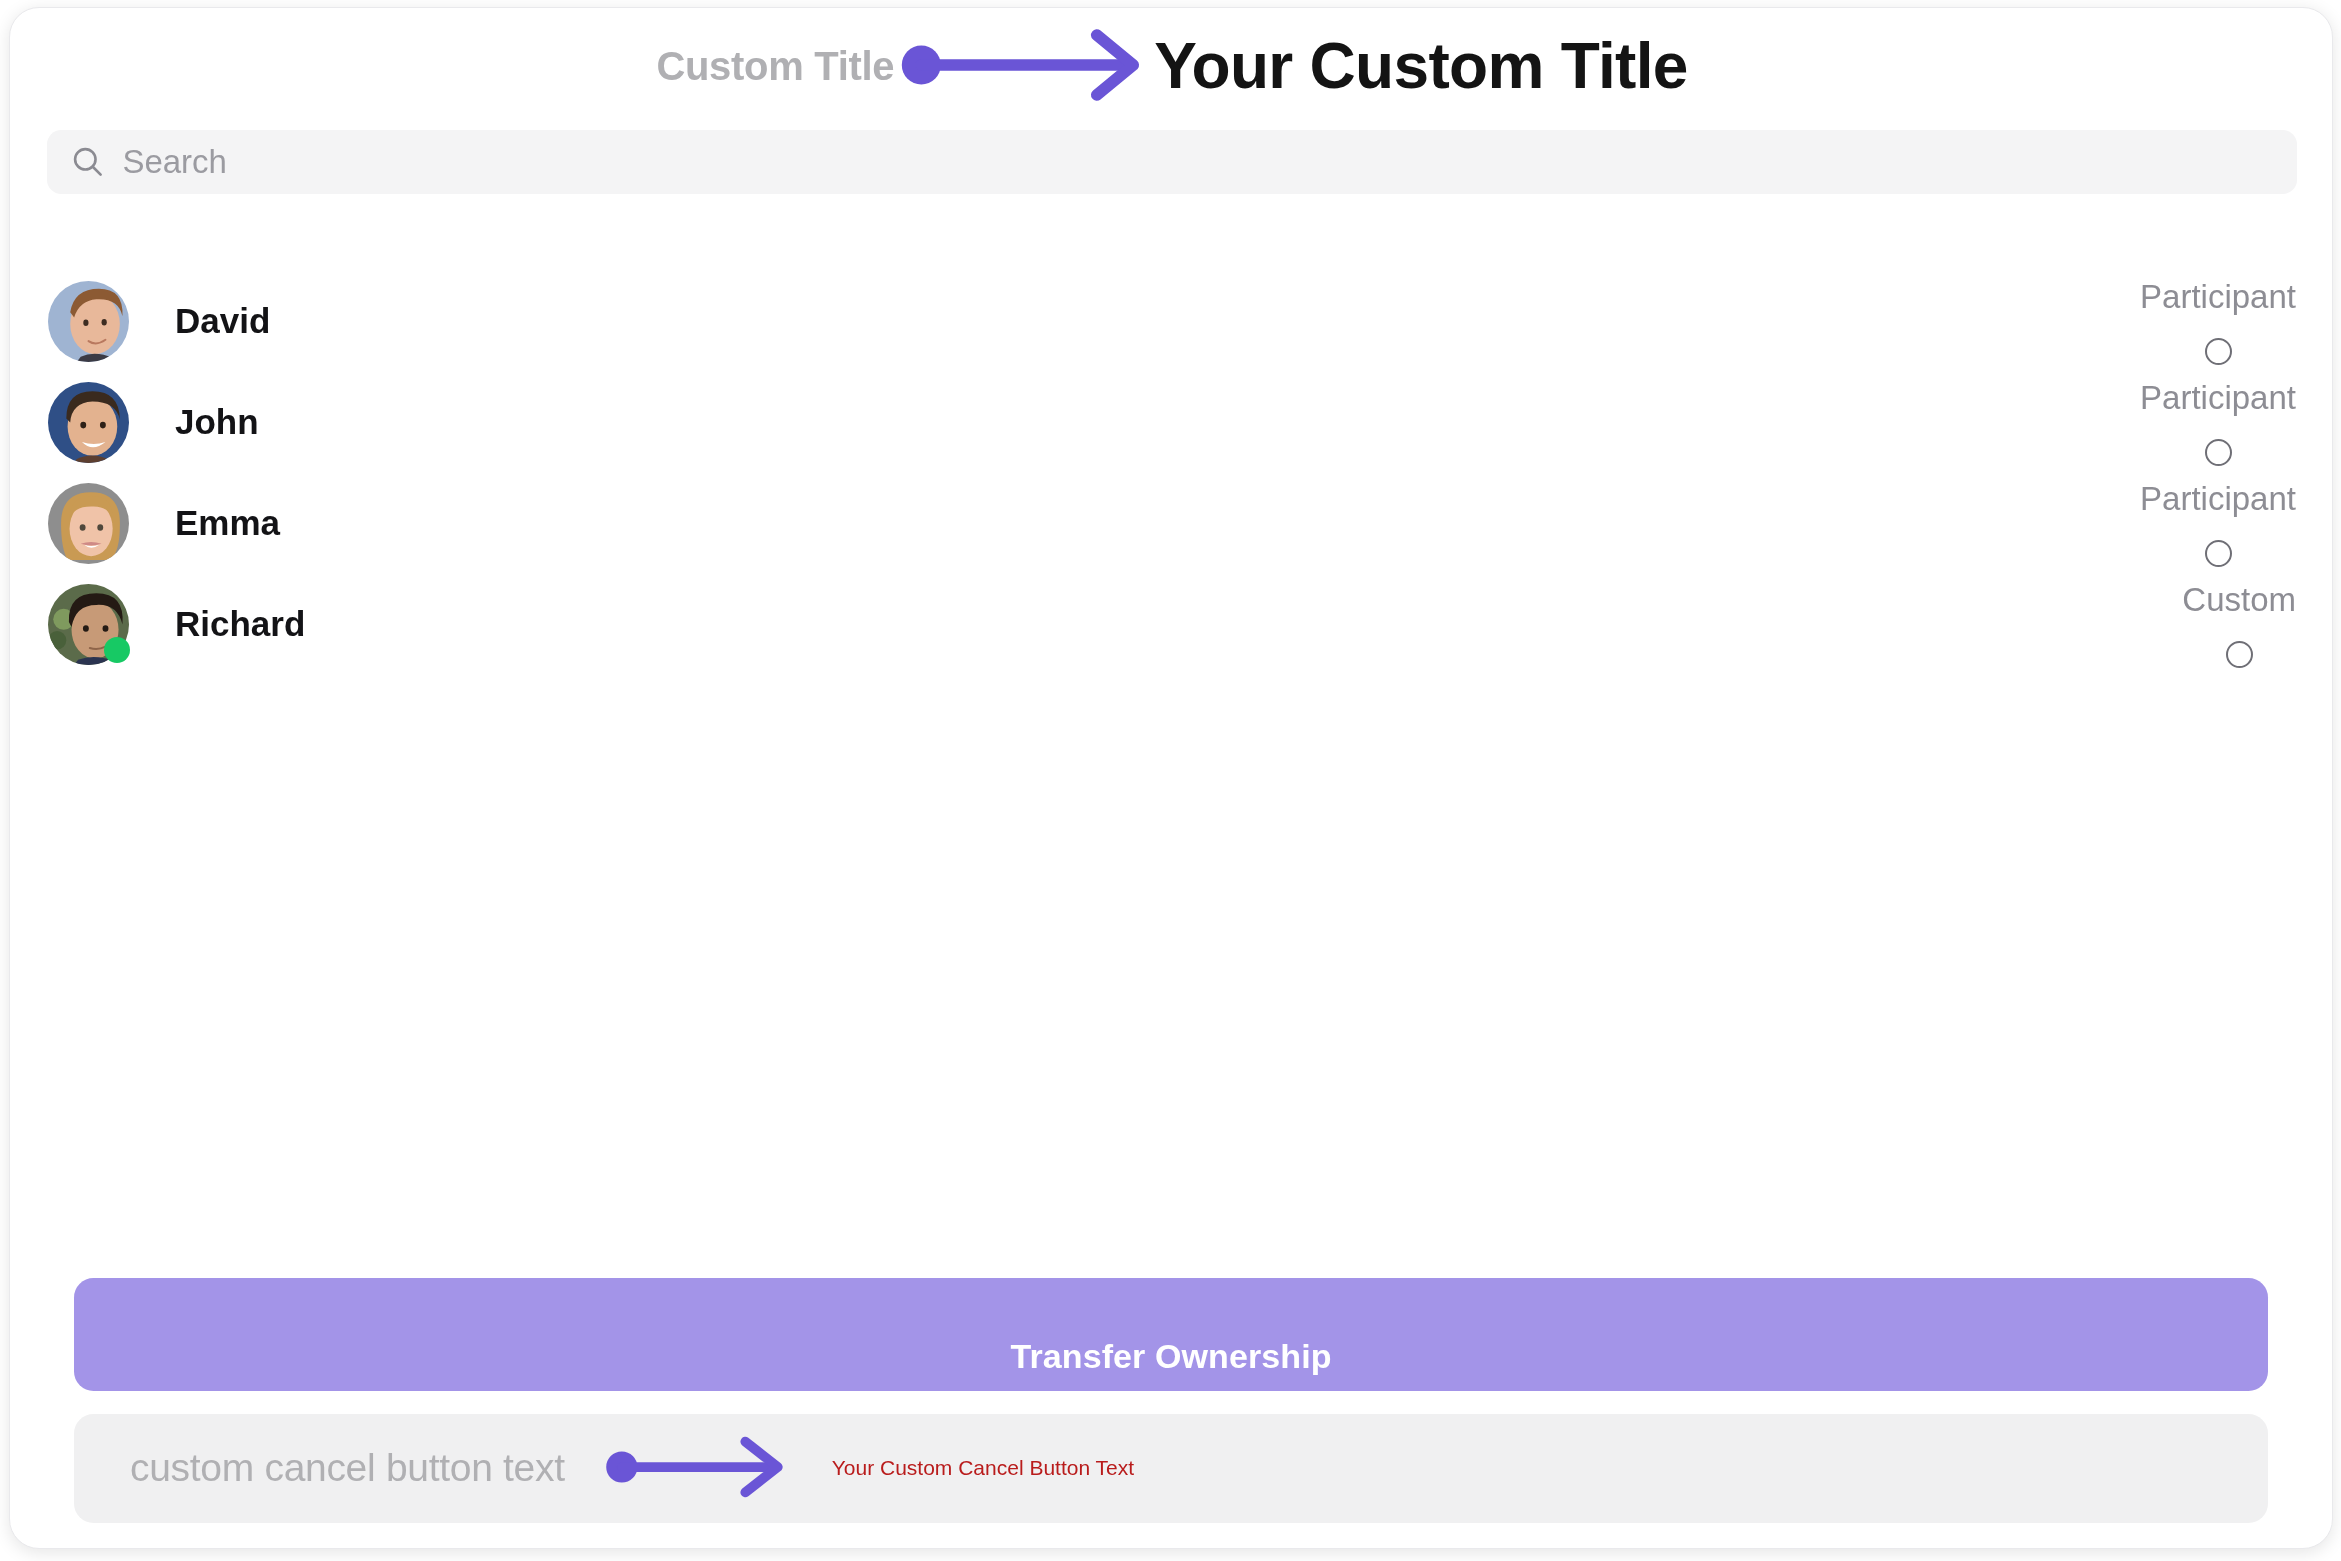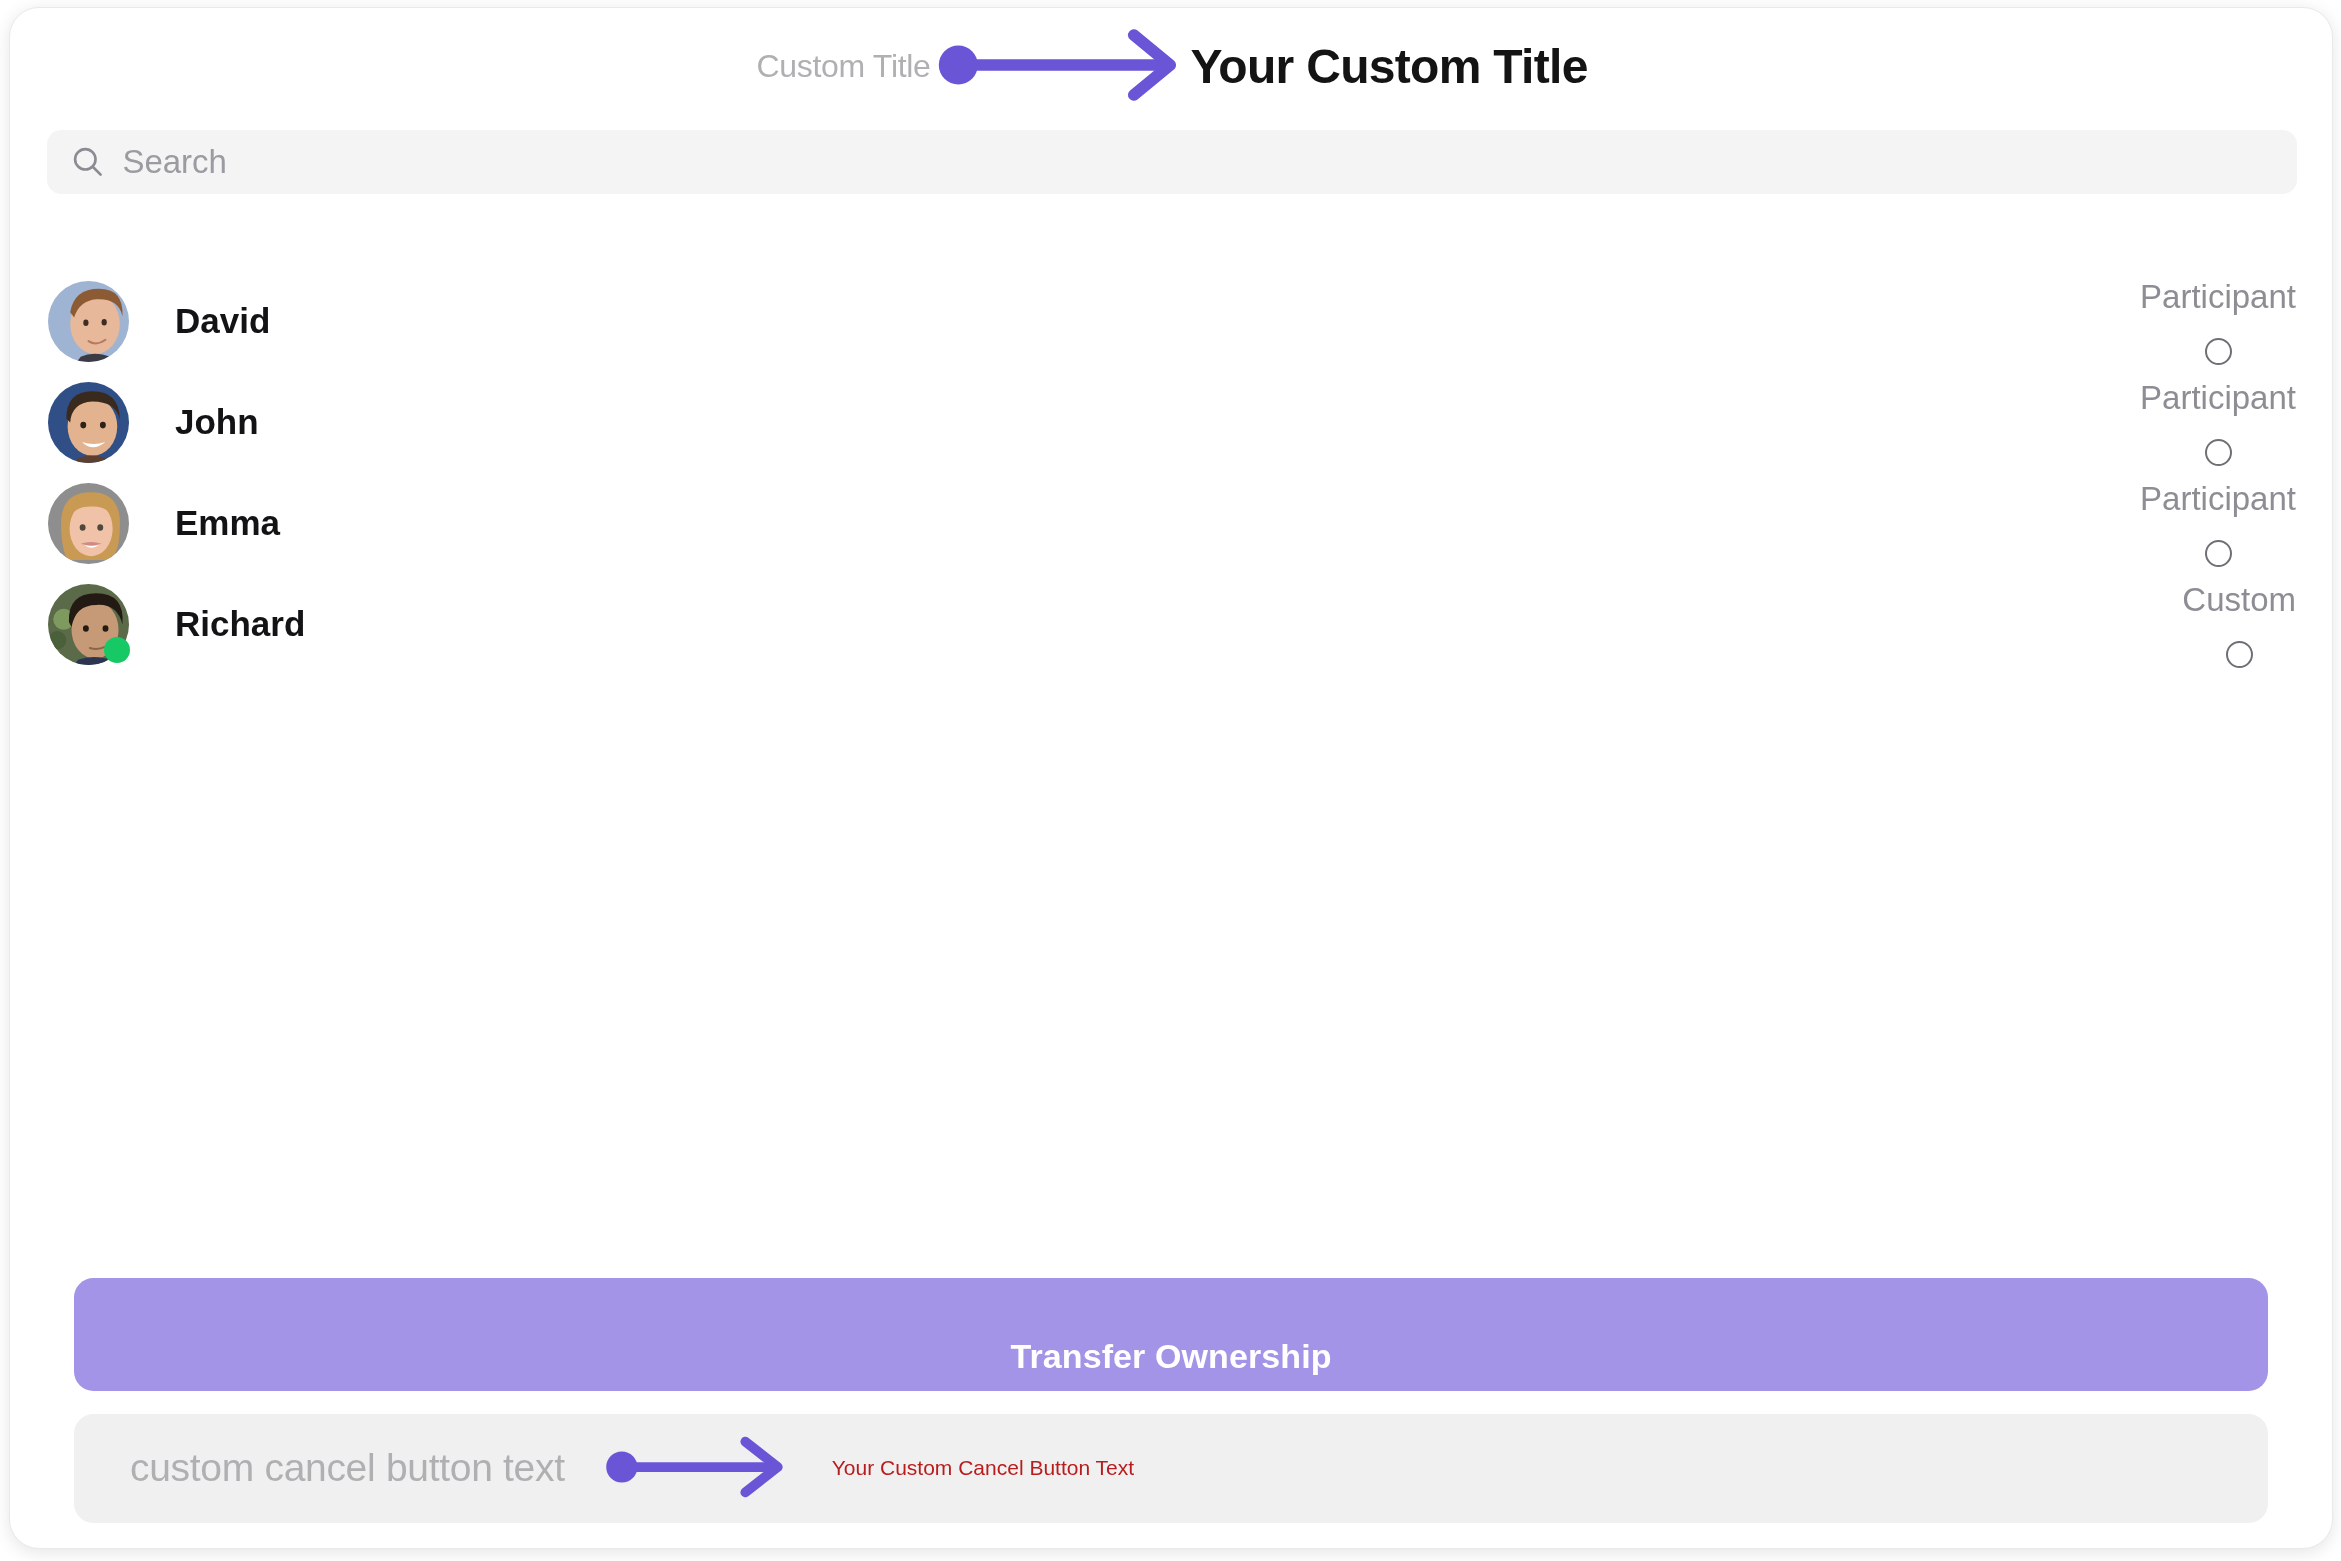--- a/index.html
+++ b/index.html
@@ -39,26 +39,26 @@
     display: flex;
     align-items: center;
     justify-content: center;
     gap: 0px;
   }
   .ghost-label {
     color: #b0b0b3;
     white-space: nowrap;
   }
   #title-ghost-label {
-    font-size: 32px;
-    font-weight: 400;
+    font-size: 40px;
+    font-weight: 700;
     letter-spacing: -0.3px;
   }
   #page-title {
-    font-size: 48px;
+    font-size: 64px;
     font-weight: 700;
     color: #141414;
     white-space: nowrap;
     letter-spacing: -0.7px;
   }
 
   
   .annot-arrow {
     display: inline-block;
     flex: none;

